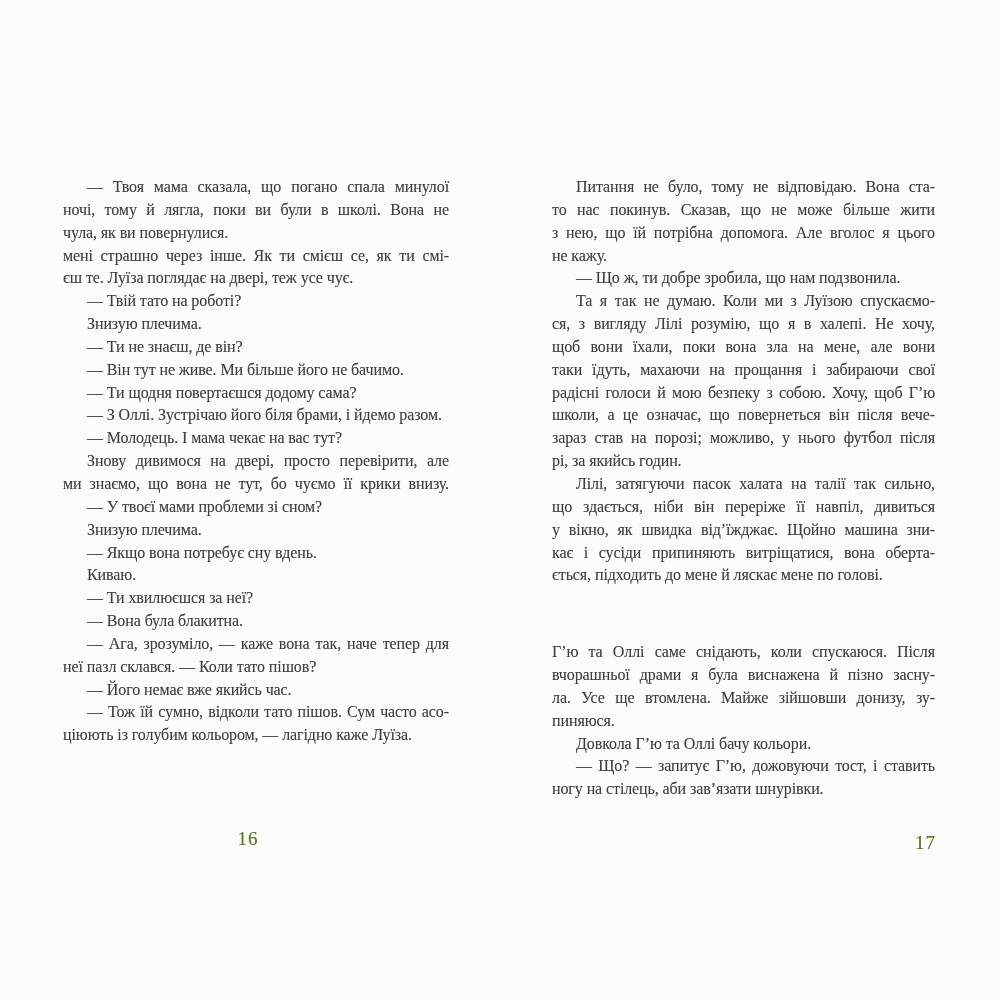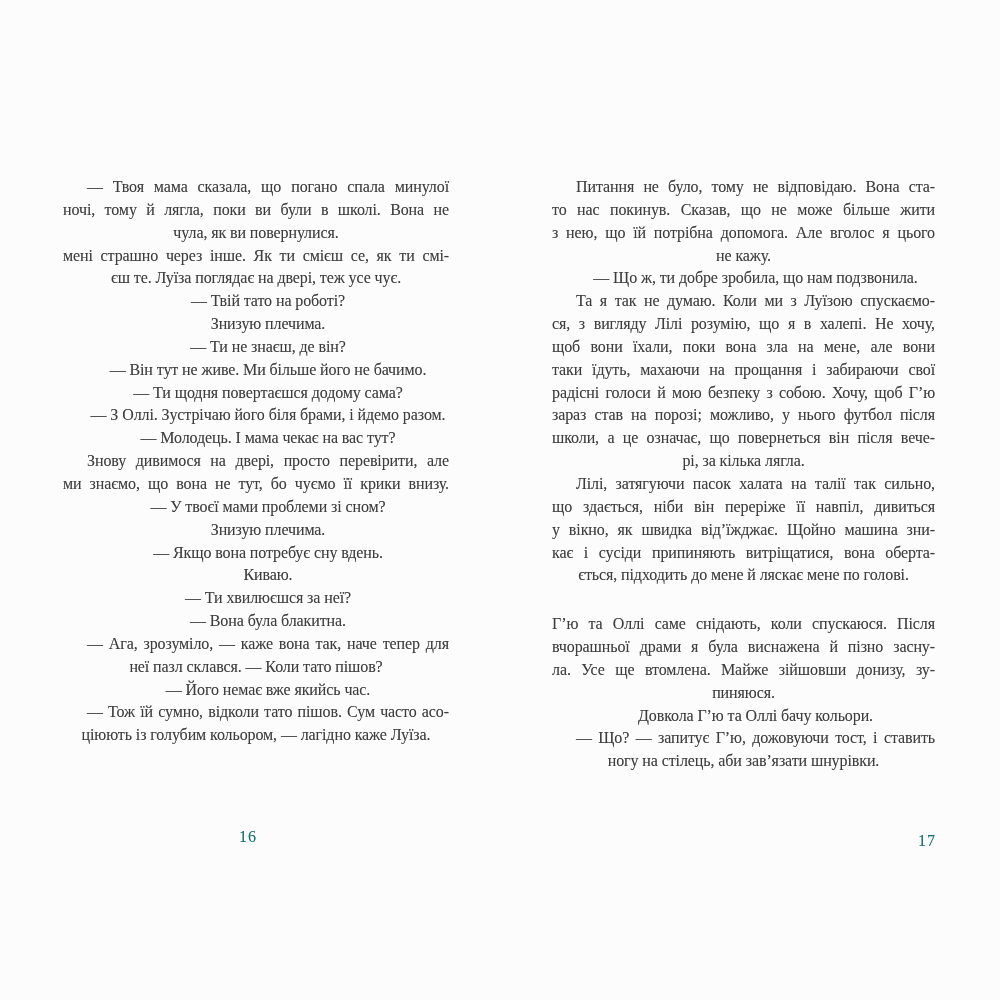--- a/index.html
+++ b/index.html
@@ -24,35 +24,35 @@
   }
   #left-text  { left: 63px;  top: 176px; width: 386px; }
   #right-text { left: 552px; top: 176px; width: 383px; }
 
   .line {
     font-size: 16px;
     line-height: 22.85px;
     height: 22.85px;
     letter-spacing: -0.1px;
     white-space: nowrap;
-    text-align: center;
+    text-align: left;
     text-shadow: 0 0 0.5px rgba(62,62,62,0.35);
   }
   .line.just {
     text-align: justify;
     text-align-last: justify;
     text-justify: inter-word;
   }
   .line.indent { text-indent: 24px; }
-  .line.gap    { margin-top: 26px; }
+  .line.gap    { margin-top: 54px; }
 
   .page-number {
     position: absolute;
-    font-size: 16px;
-    color: #0f766e;
+    font-size: 19px;
+    color: #4d7c0f;
     letter-spacing: 1px;
     text-align: center;
     text-shadow: 0 0 0.5px rgba(70,70,70,0.35);
   }
   #num-left  { left: 63px;  top: 828px; width: 370px; }
   #num-right { left: 568px; top: 832px; width: 368px; text-align: right; }
 </style>
 </head>
 <body>
 
@@ -94,23 +94,23 @@
         <div class="line indent just">Питання не було, тому не відповідаю. Вона ста-</div>
         <div class="line just">то нас покинув. Сказав, що не може більше жити</div>
         <div class="line just">з нею, що їй потрібна допомога. Але вголос я цього</div>
         <div class="line">не кажу.</div>
         <div class="line indent">— Що ж, ти добре зробила, що нам подзвонила.</div>
         <div class="line indent just">Та я так не думаю. Коли ми з Луїзою спускаємо-</div>
         <div class="line just">ся, з вигляду Лілі розумію, що я в халепі. Не хочу,</div>
         <div class="line just">щоб вони їхали, поки вона зла на мене, але вони</div>
         <div class="line just">таки їдуть, махаючи на прощання і забираючи свої</div>
         <div class="line just">радісні голоси й мою безпеку з собою. Хочу, щоб Г’ю</div>
+        <div class="line just">школи, а це означає, що повернеться він після вече-</div>
         <div class="line just">зараз став на порозі; можливо, у нього футбол після</div>
-        <div class="line just">школи, а це означає, що повернеться він після вече-</div>
-        <div class="line">рі, за кілька лягла.</div>
+        <div class="line">рі, за якийсь годин.</div>
         <div class="line indent just">Лілі, затягуючи пасок халата на талії так сильно,</div>
         <div class="line just">що здається, ніби він переріже її навпіл, дивиться</div>
         <div class="line just">у вікно, як швидка від’їжджає. Щойно машина зни-</div>
         <div class="line just">кає і сусіди припиняють витріщатися, вона оберта-</div>
         <div class="line">ється, підходить до мене й ляскає мене по голові.</div>
         <div class="line just gap">Г’ю та Оллі саме снідають, коли спускаюся. Після</div>
         <div class="line just">вчорашньої драми я була виснажена й пізно засну-</div>
         <div class="line just">ла. Усе ще втомлена. Майже зійшовши донизу, зу-</div>
         <div class="line">пиняюся.</div>
         <div class="line indent">Довкола Г’ю та Оллі бачу кольори.</div>

